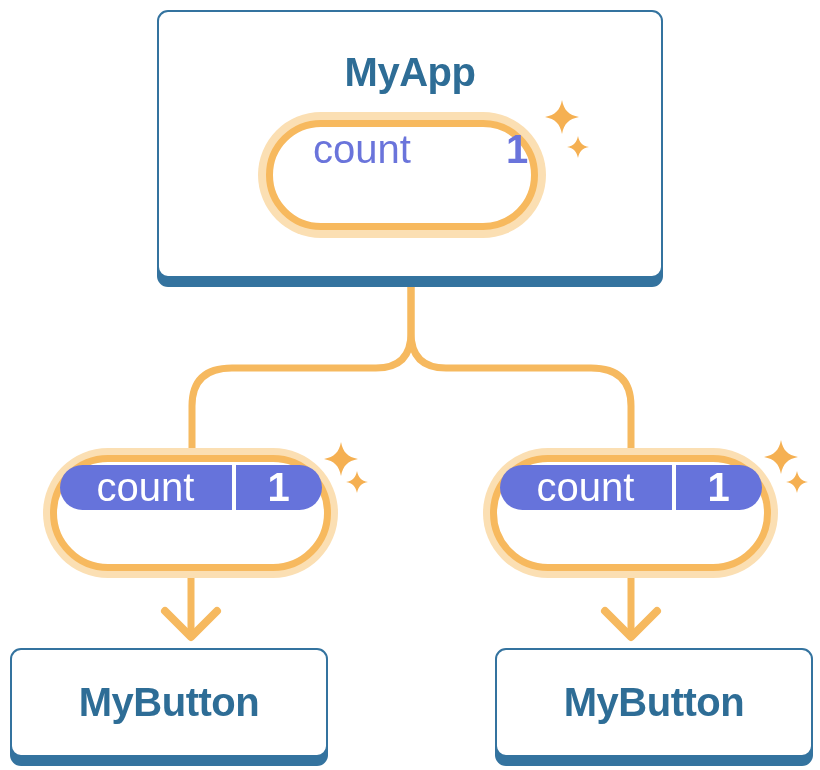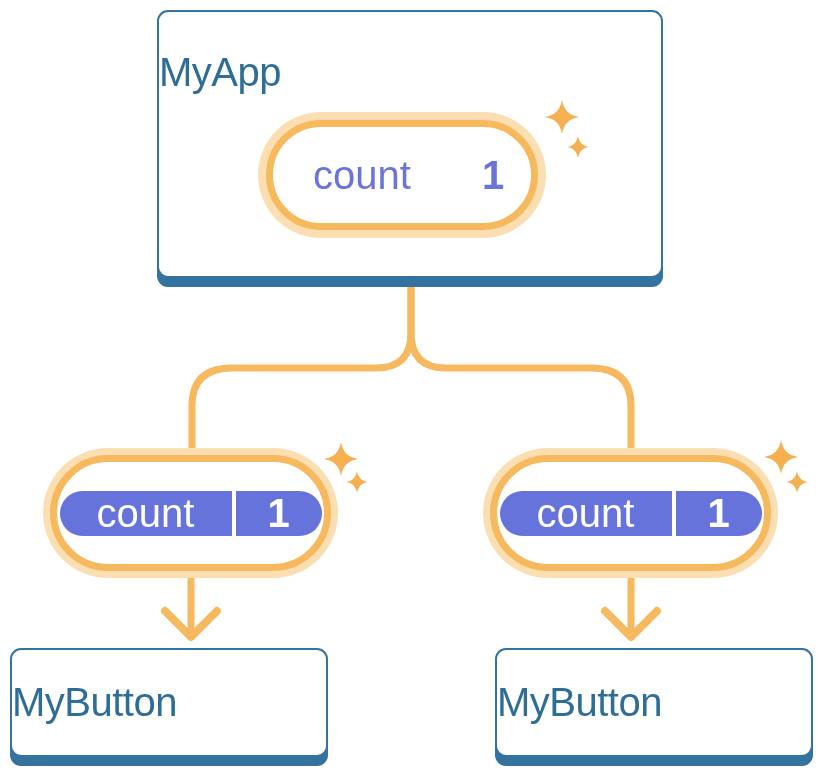--- a/index.html
+++ b/index.html
@@ -12,29 +12,29 @@
     --orange-line:#F6B95F;
     --sparkle:#F5B052;
   }
   *{box-sizing:border-box;margin:0;padding:0;}
   body{background:#ffffff;font-family:"Liberation Sans", sans-serif;}
   .stage{position:relative;width:820px;height:770px;background:#ffffff;overflow:hidden;}
   .connectors{position:absolute;left:0;top:0;z-index:1;}
   .card{position:absolute;background:#ffffff;border:2.5px solid var(--blue);
         border-radius:11px;box-shadow:0 9px 0 0 var(--blue);z-index:2;}
   .root-card{left:157px;top:10px;width:506px;height:268px;}
-  .card-title{width:100%;text-align:left;color:var(--blue-text);
-              font-size:40px;font-weight:400;letter-spacing:-0.5px;}
+  .card-title{width:100%;text-align:center;color:var(--blue-text);
+              font-size:40px;font-weight:700;letter-spacing:-0.5px;}
   .root-card .card-title{margin-top:38px;}
   .leaf-card{display:flex;align-items:center;justify-content:center;}
   .leaf-card.left{left:10px;top:648px;width:318px;height:109px;}
   .leaf-card.right{left:495px;top:648px;width:318px;height:109px;}
 
   .pill{position:absolute;border:7px solid var(--orange-ring);border-radius:999px;
-        background:#ffffff;display:flex;align-items:center;z-index:2;}
+        background:#ffffff;display:flex;align-items:flex-start;z-index:2;gap:24px;}
   .pill.light{left:266px;top:120px;width:272px;height:110px;
               box-shadow:0 0 0 8px var(--orange-pale);}
   .pill.light .pill-name{width:178px;display:flex;align-items:center;justify-content:center;
               color:var(--purple-text);font-size:40px;}
   .pill.light .pill-div{width:4px;background:var(--orange-ring);}
   .pill.light .pill-value{flex:1;display:flex;align-items:center;justify-content:center;
               color:var(--purple-text);font-size:40px;font-weight:700;}
 
   .pill.solid{width:281px;height:116px;box-shadow:0 0 0 7px var(--orange-pale);}
   .pill.solid.p-left{left:50px;top:455px;}

